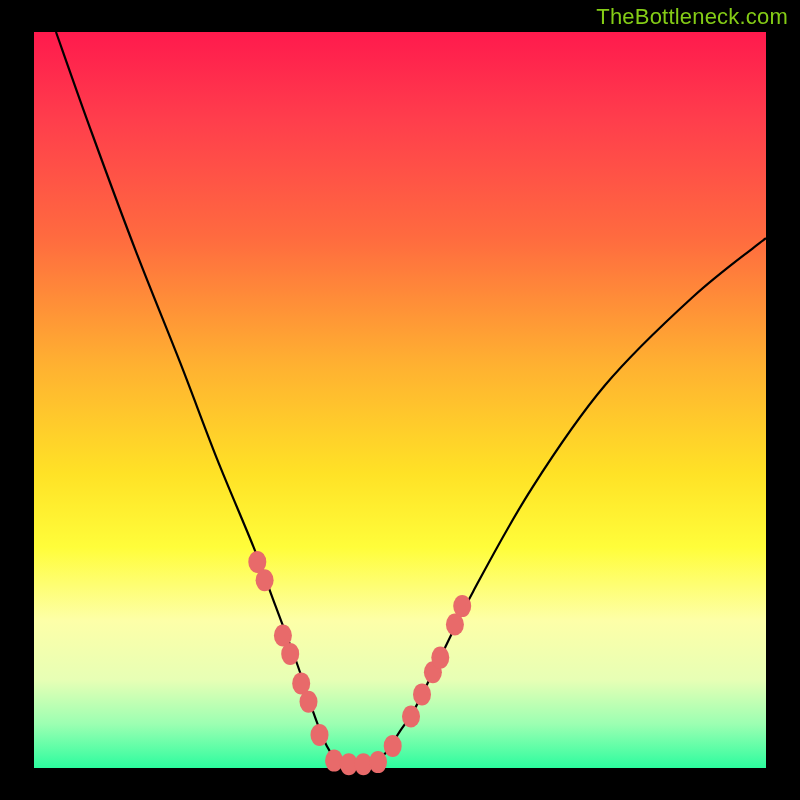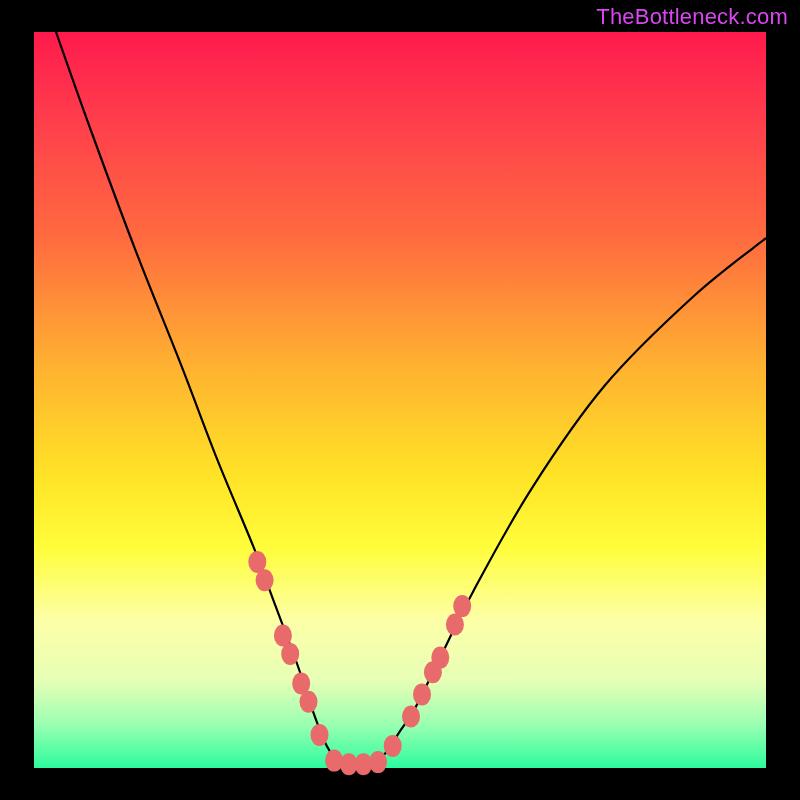--- a/index.html
+++ b/index.html
@@ -33,21 +33,21 @@
       #fffd3a 70%,
       #fdffa8 80%,
       #e7ffb5 88%,
       #9cffb2 94%,
       #2cfc9e 100%);
   }
   .watermark {
     position: absolute;
     top: 4px;
     right: 12px;
-    color: #d946ef;
+    color: #84cc16;
     font-size: 22px;
     font-weight: 500;
     letter-spacing: 0.2px;
     user-select: none;
   }
   svg.curve {
     position: absolute;
     left: 0;
     top: 0;
     width: 732px;

